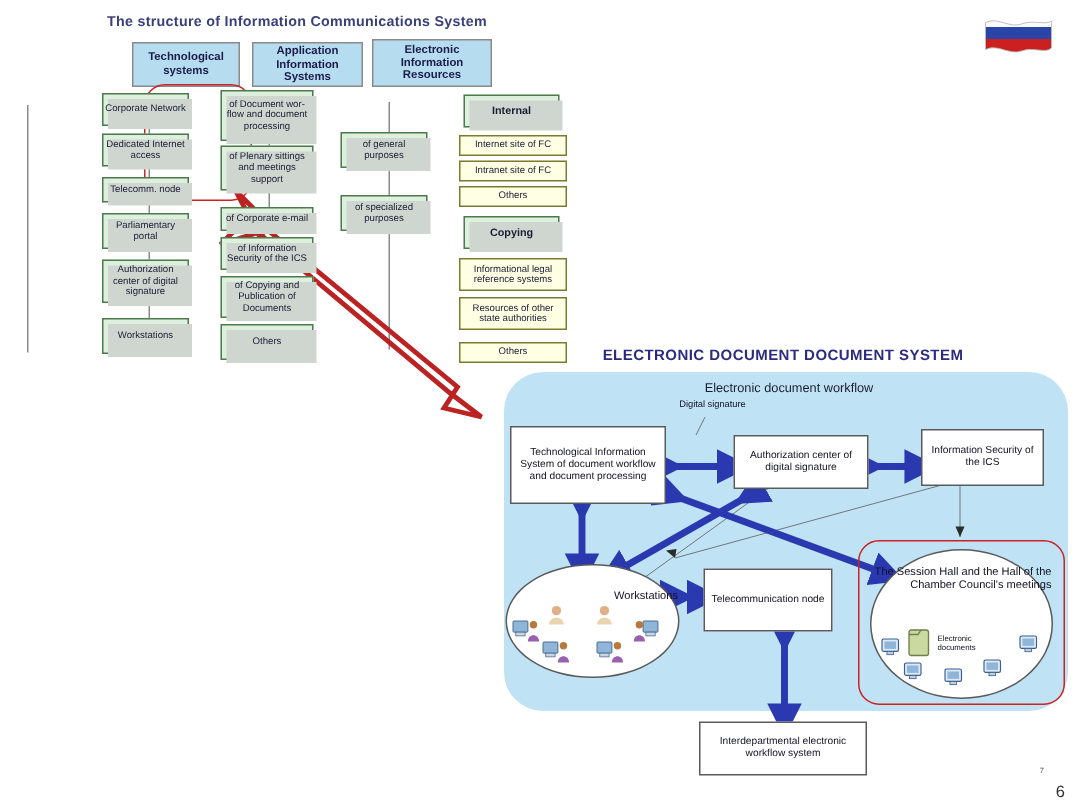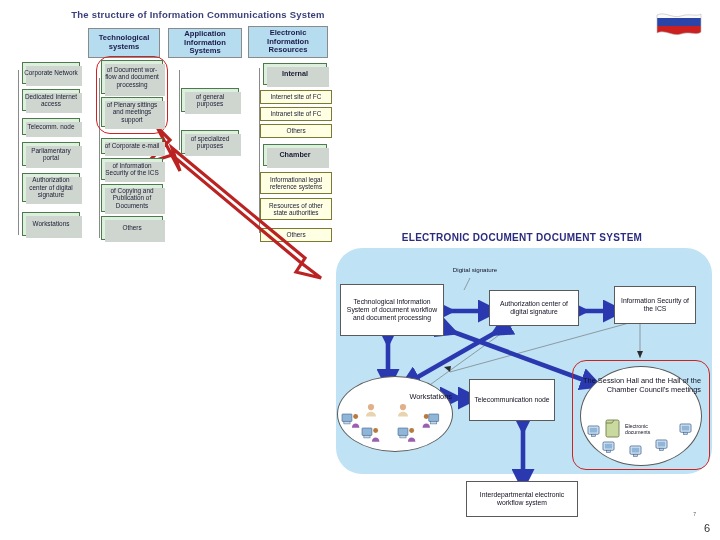--- a/index.html
+++ b/index.html
@@ -32,20 +32,21 @@
     box-sizing:border-box;
   }
   .gbox, .cbox{
     position:absolute;
     box-sizing:border-box;
     display:flex; align-items:center; justify-content:center;
     text-align:center;
     color:#1b1b33;
     font-size:6.4px; line-height:1.15;
     padding:1px;
+    margin-left:46px;
   }
   .gbox{ background:#ddefdd; border:1px solid #4c7a4c; }
   .gbox.hdr{ font-weight:bold; font-size:7.2px; }
   .cbox{ background:#ffffe4; border:1px solid #7a7a30; }
 
   .shadow::after{
     content:""; position:absolute; left:3px; top:3px;
     width:100%; height:100%;
     background:#cfd6cf; z-index:-1;
   }
@@ -203,21 +204,21 @@
   <div class="cbox" style="left:260px;top:90px;width:72px;height:14px;">
     <span>Internet site of FC</span>
   </div>
   <div class="cbox" style="left:260px;top:107px;width:72px;height:14px;">
     <span>Intranet site of FC</span>
   </div>
   <div class="cbox" style="left:260px;top:124px;width:72px;height:14px;">
     <span>Others</span>
   </div>
   <div class="gbox hdr shadow" style="left:263px;top:144px;width:64px;height:22px;">
-    <span>Chamber</span>
+    <span>Copying</span>
   </div>
   <div class="cbox" style="left:260px;top:172px;width:72px;height:22px;">
     <span>Informational legal reference systems</span>
   </div>
   <div class="cbox" style="left:260px;top:198px;width:72px;height:22px;">
     <span>Resources of other state authorities</span>
   </div>
   <div class="cbox" style="left:260px;top:228px;width:72px;height:14px;">
     <span>Others</span>
   </div>
@@ -225,20 +226,21 @@
   <div class="red-ring" style="left:96px;top:56px;width:72px;height:78px;"></div>
 
   <svg width="720" height="540" style="pointer-events:none;">
     <g fill="none" stroke="#bb2222" stroke-width="3.2" stroke-linejoin="miter">
       <path d="M157,127 L170,140 L147,163 L172,155 L300,262 L321,278 L296,272 L305,258 L172,148 L180,171 Z"></path>
     </g>
   </svg>
 
   <div class="edws-title">ELECTRONIC DOCUMENT DOCUMENT SYSTEM</div>
   <div class="edws-panel"></div>
+  <div class="edws-sub">Electronic document workflow</div>
 
   <svg width="720" height="540" style="pointer-events:none;">
     <g stroke="#6a6a6a" stroke-width="0.6" fill="none">
       <line x1="470" y1="278" x2="464" y2="290"></line>
       <line x1="520" y1="320" x2="420" y2="392"></line>
       <line x1="640" y1="320" x2="450" y2="372"></line>
       <line x1="640" y1="318" x2="640" y2="358"></line>
     </g>
     <polygon points="640,358 637,351 643,351" fill="#2b2b2b"></polygon>
     <polygon points="420,392 414,386 421,385" fill="#2b2b2b"></polygon>

